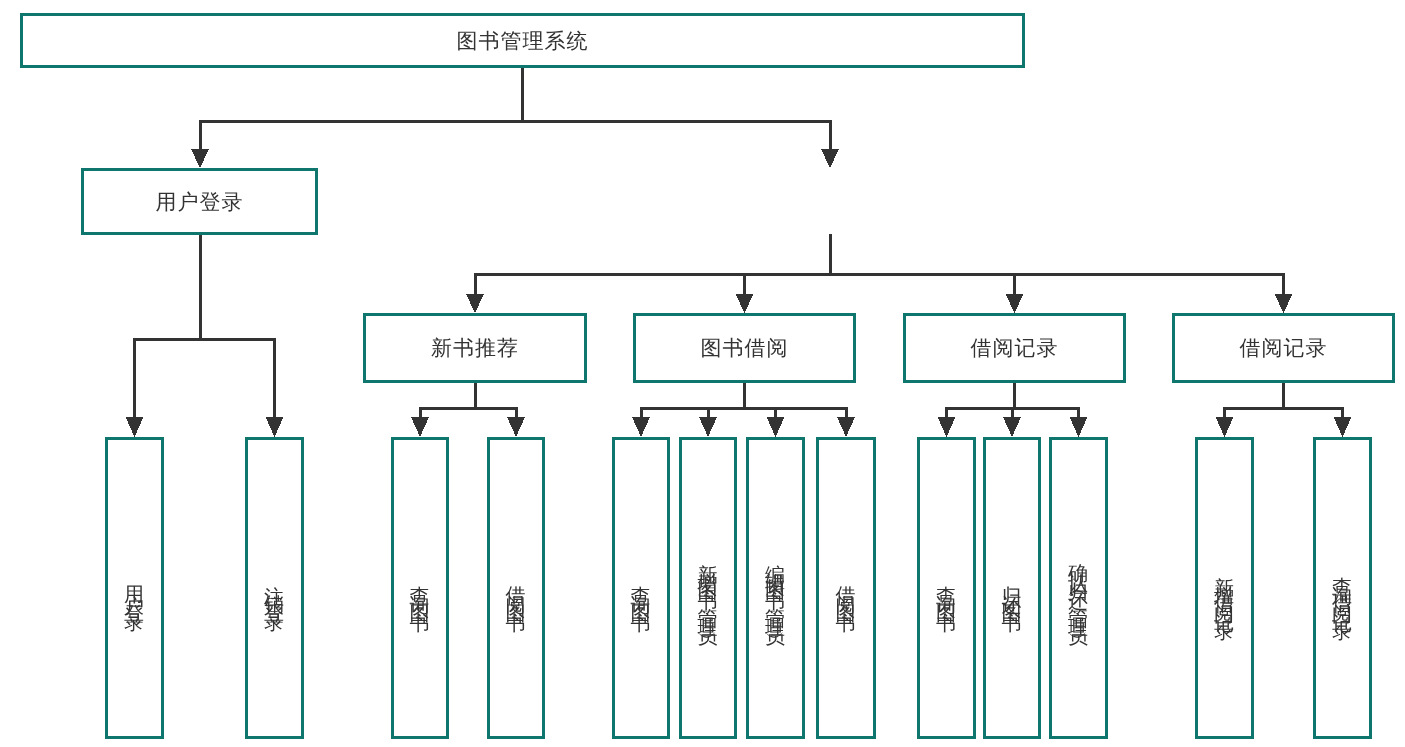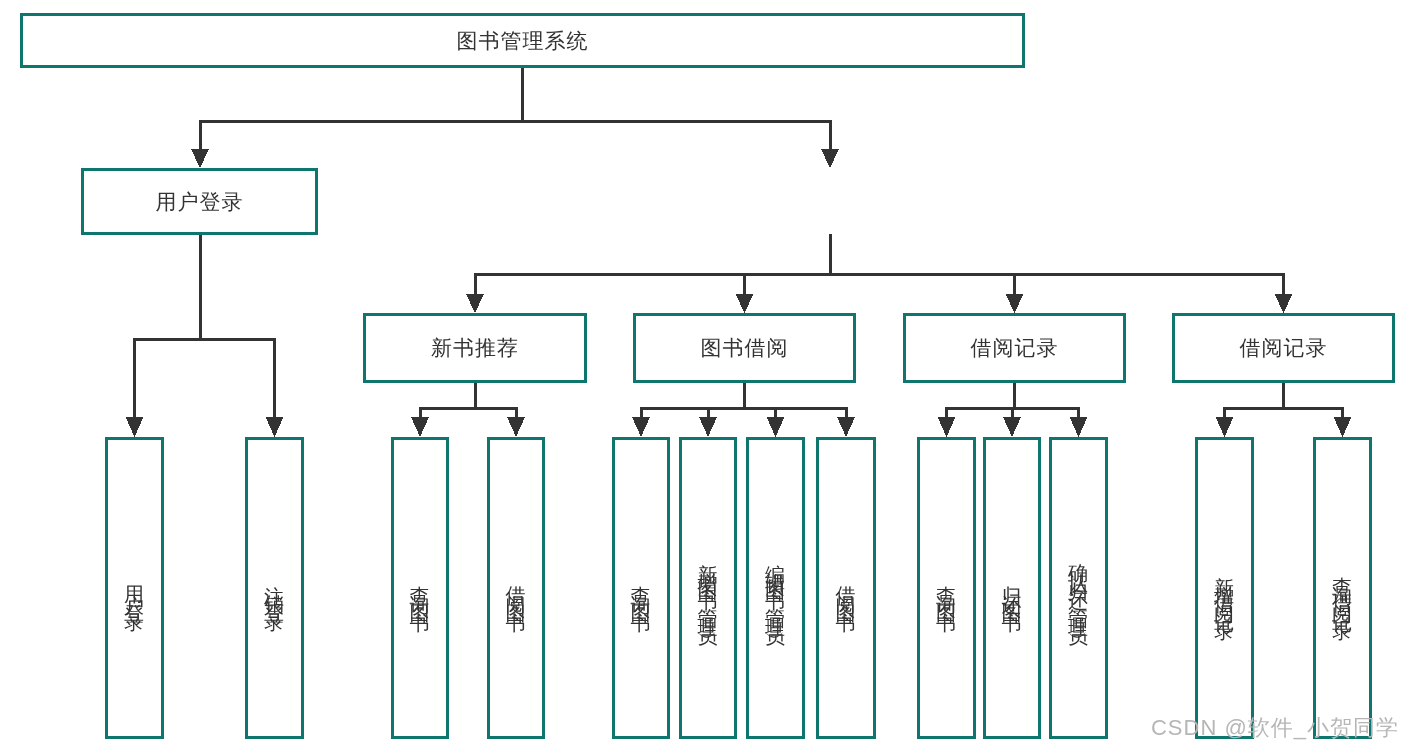--- a/index.html
+++ b/index.html
@@ -179,15 +179,14 @@
     <span class="vlabel">确认归还（管理员）</span>
   </div>
 
   <div class="node leaf lf-br-0">
     <span class="vlabel">新增借阅记录</span>
   </div>
   <div class="node leaf lf-br-1">
     <span class="vlabel">查询借阅记录</span>
   </div>
 
-  <div class="watermark">CSDN @软件_小贺同学</div>
 
 </div>
 
 </body></html>

